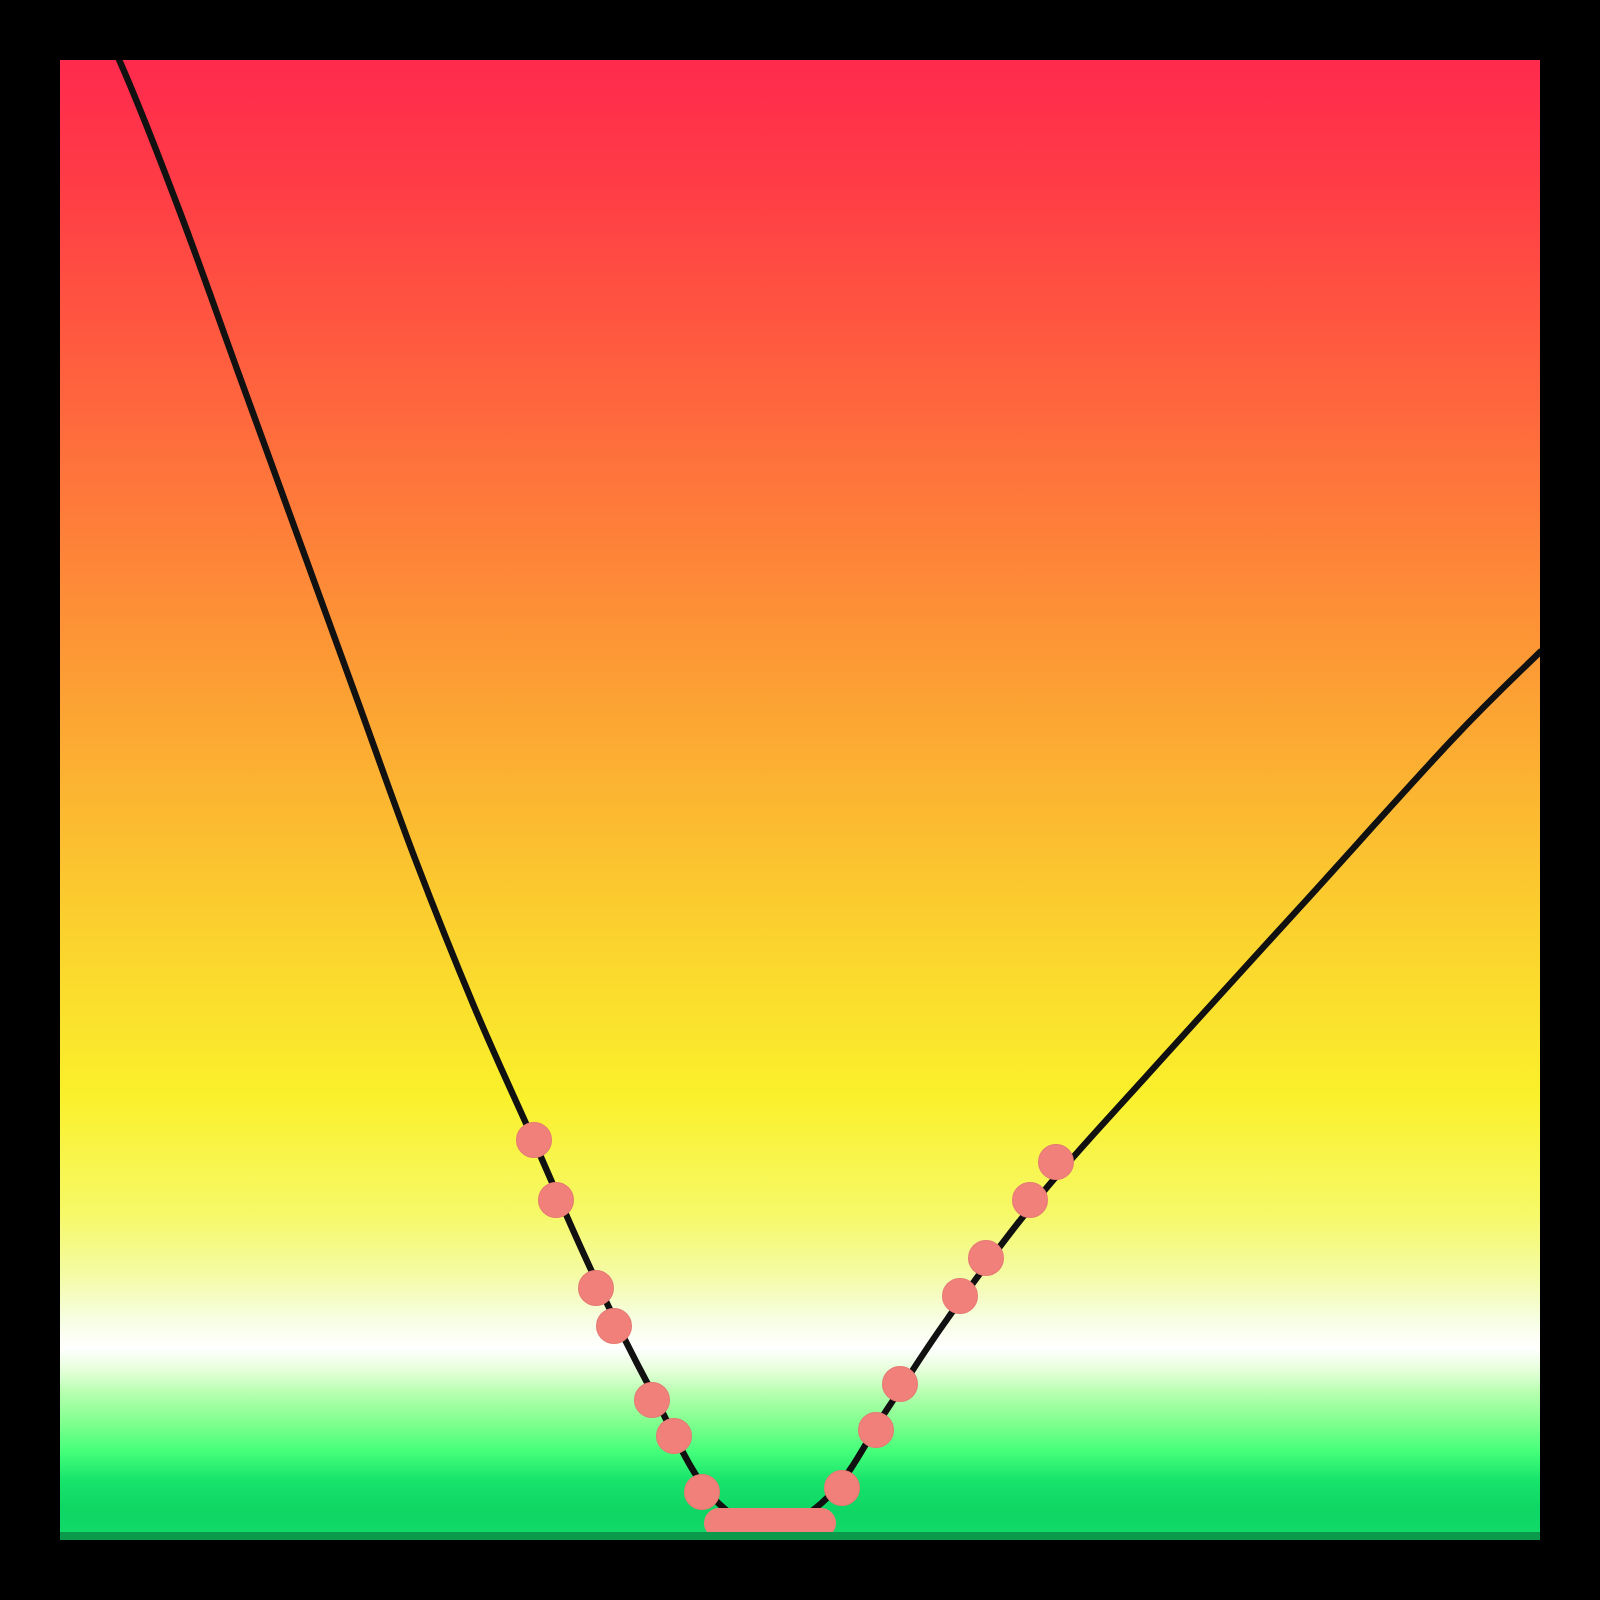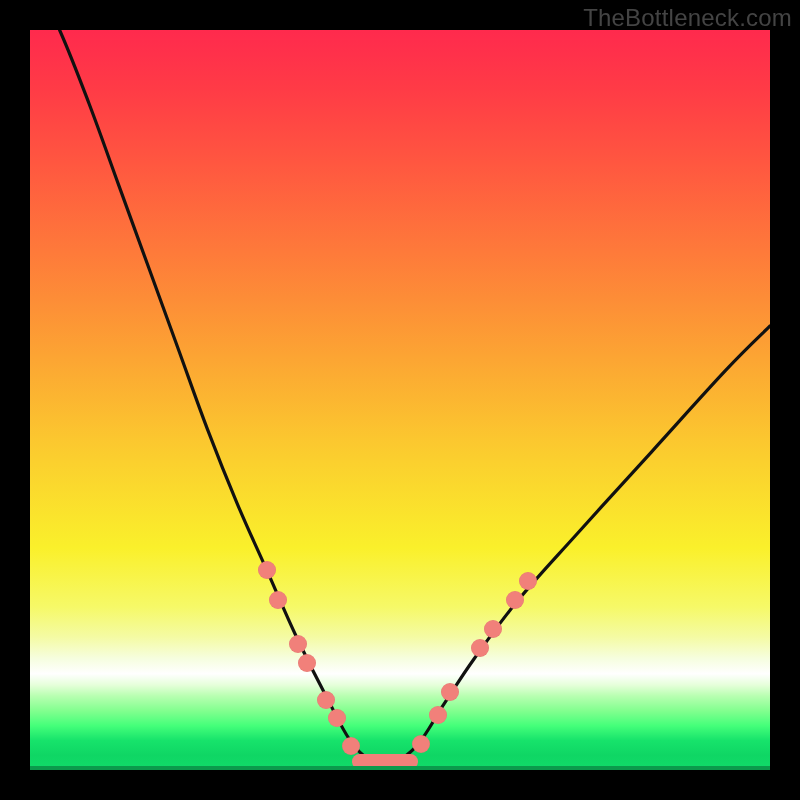--- a/index.html
+++ b/index.html
@@ -93,21 +93,20 @@
     position: absolute;
     height: 15px;
     border-radius: 8px;
     background: #f1807a;
   }
 </style>
 </head>
 <body>
 
 <div class="frame">
-  <div class="attribution">TheBottleneck.com</div>
 
   <div class="plot-area">
     <svg class="curve" viewBox="0 0 740 740" preserveAspectRatio="none">
       <path id="curve-path" d="M 0 -59.200000000000045 C 5.426666666666668 -48.34666666666671 18.746666666666666 -24.42000000000001 29.6 0 C 40.45333333333333 24.42000000000001 48.34666666666667 45.510000000000005 59.2 74 C 70.05333333333334 102.49 77.94666666666666 125.55333333333331 88.8 155.39999999999998 C 99.65333333333334 185.24666666666664 107.54666666666667 206.95333333333326 118.4 236.79999999999995 C 129.25333333333333 266.64666666666665 137.14666666666668 288.35333333333335 148 318.20000000000005 C 158.85333333333332 348.04666666666674 166.74666666666667 371.10999999999996 177.6 399.59999999999997 C 188.45333333333332 428.09 196.3466666666667 447.8233333333333 207.20000000000002 473.6 C 218.05333333333334 499.3766666666667 225.9466666666667 515.7800000000001 236.8 540.2 C 247.65333333333334 564.62 255.54666666666665 583.7366666666667 266.4 606.8 C 277.25333333333333 629.8633333333332 285.14666666666665 645.65 296 666 C 306.85333333333335 686.35 314.74666666666667 705.5899999999999 325.6 717.8 C 336.4533333333334 730.01 344.34666666666664 732.6 355.2 732.6 C 366.05333333333334 732.6 373.94666666666666 728.6533333333333 384.8 717.8 C 395.65333333333336 706.9466666666666 403.5466666666667 689.68 414.40000000000003 673.4 C 425.2533333333334 657.12 430.43333333333334 647.9933333333333 444 629 C 457.56666666666666 610.0066666666667 469.4066666666667 592.8633333333333 488.40000000000003 569.8 C 507.3933333333334 546.7366666666666 523.1800000000001 530.3333333333333 547.6 503.2 C 572.02 476.06666666666666 594.4666666666667 451.6466666666667 621.6 421.8 C 648.7333333333333 391.9533333333333 673.8933333333332 363.4633333333333 695.5999999999999 340.4 C 717.3066666666666 317.33666666666664 731.86 304.14 740 296" fill="none" stroke="#111" stroke-width="3.2" stroke-linecap="round" stroke-linejoin="round"></path>
     </svg>
 
     <div class="dots" id="dots-layer">
         <div class="dot" style="left: 236.8px; top: 540.2px;"></div>
         <div class="dot" style="left: 247.9px; top: 569.8px;"></div>
         <div class="dot" style="left: 267.88px; top: 614.2px;"></div>

